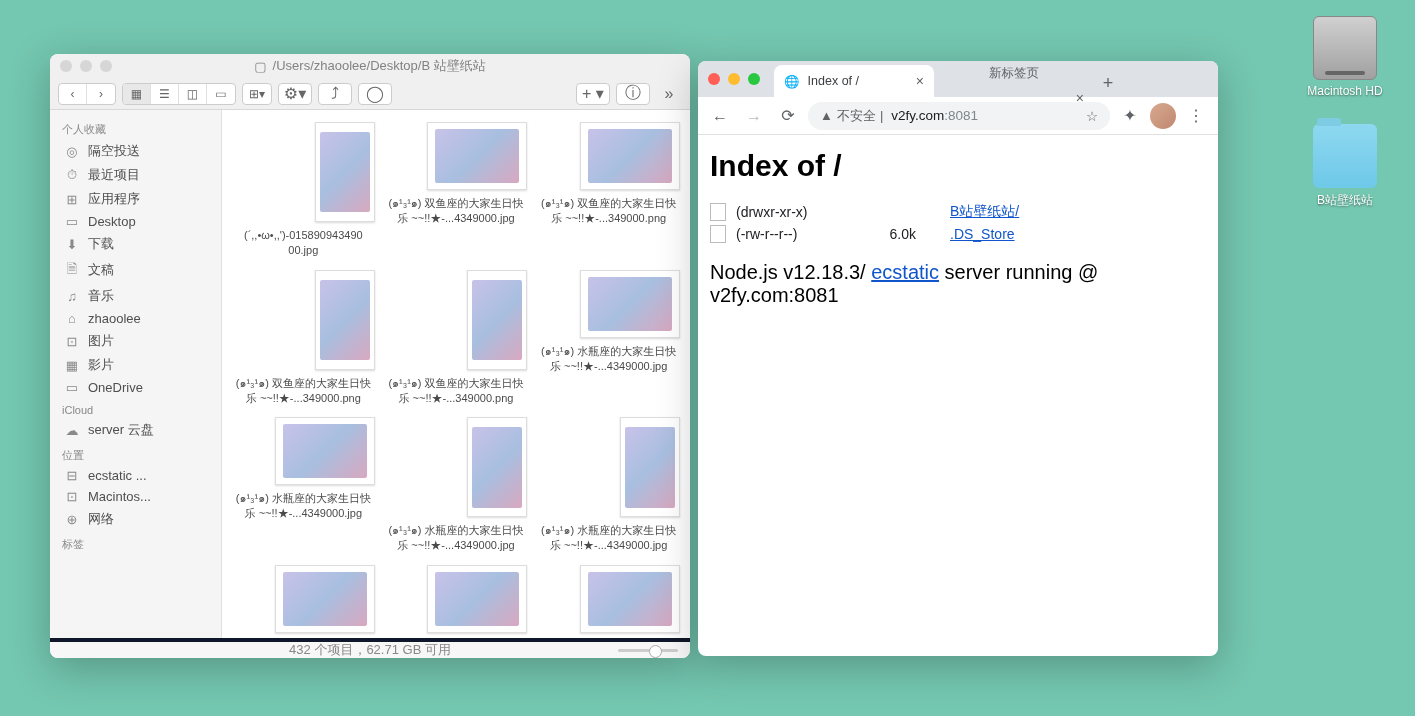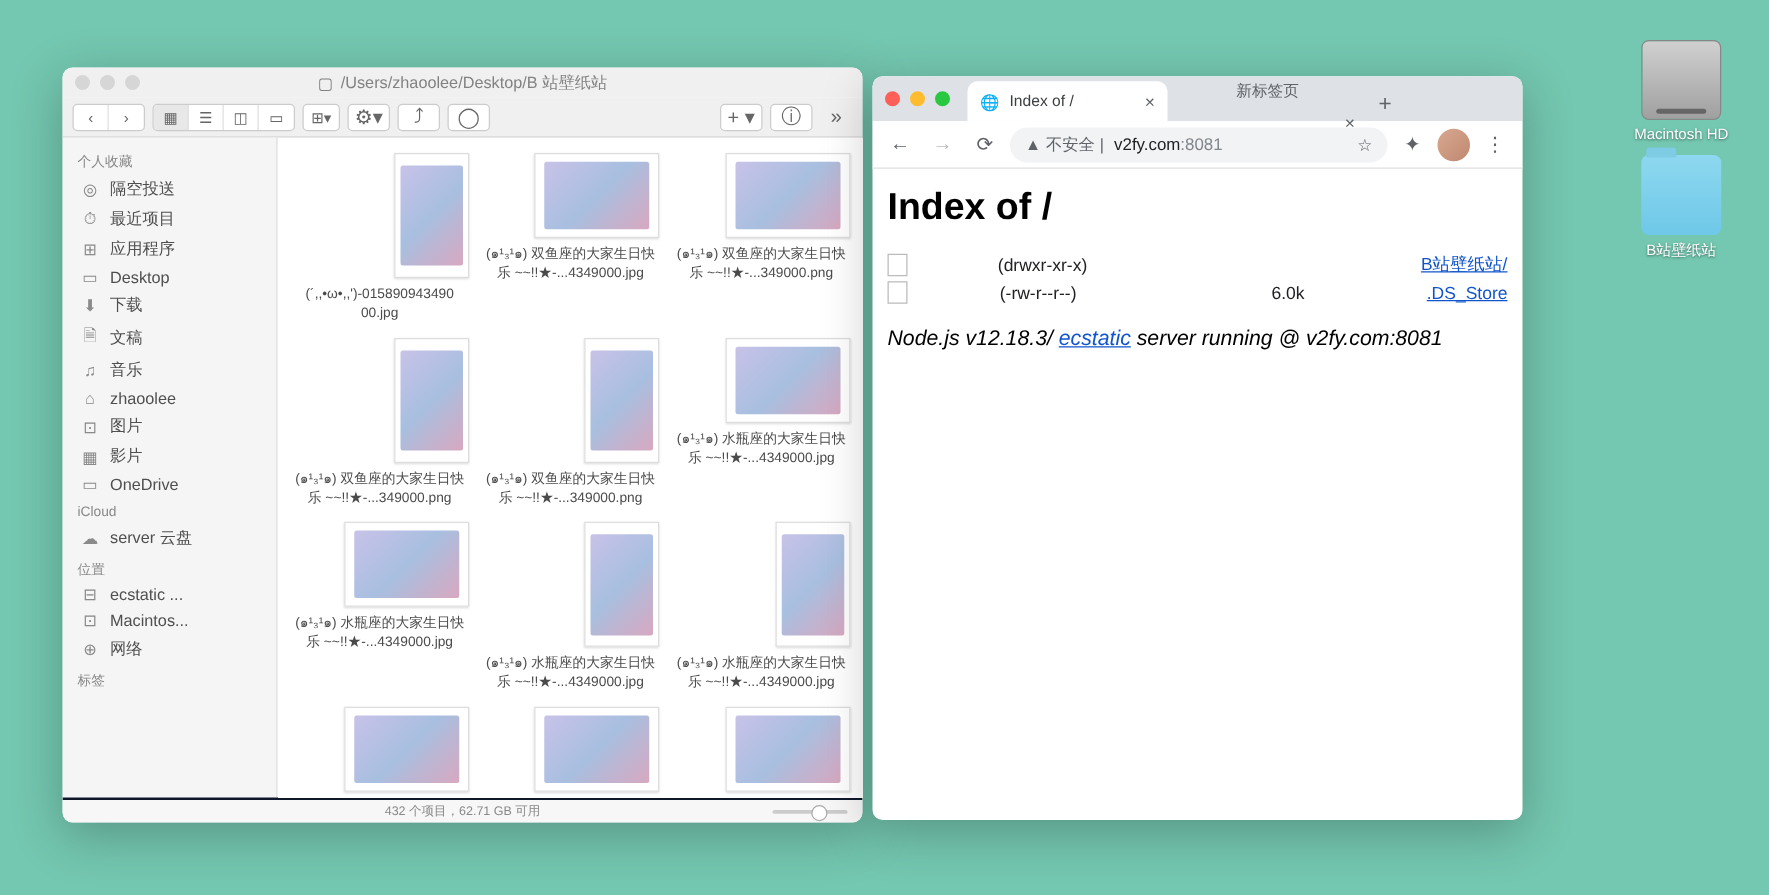--- a/index.html
+++ b/index.html
@@ -31,21 +31,21 @@
 .sb-section { color: #888; font-size: 11px; padding: 6px 12px 2px; }
 .sb-item { display: flex; align-items: center; gap: 8px; padding: 3px 12px 3px 14px; color: #4f4f4f; cursor: default; }
 .sb-item .sb-icon { width: 16px; color: #8a8a8a; display:flex; justify-content:center; }
 .sb-tag .dot { width: 11px; height: 11px; border-radius: 50%; }
 .finder-content { flex: 1; background: #fff; overflow: auto; padding: 8px 6px; display: grid; grid-template-columns: repeat(3, 1fr); gap: 4px 2px; align-content: start; }
 .file-card { display: flex; flex-direction: column; align-items: flex-end; font-size: 11px; color: #4a4a4a; text-align: center; padding: 4px; }
 .thumb { width: 100px; height: 68px; background: #fff; border: 1px solid #ddd; box-shadow: 0 1px 2px rgba(0,0,0,0.15); margin-bottom: 6px; display:flex; align-items:center; justify-content:center; }
 .thumb.portrait { width: 60px; height: 100px; }
 .thumb-inner { width: 86%; height: 82%; background: linear-gradient(135deg, #c8c2e8, #a8bfe0, #d8a8c0); border-radius: 2px; }
 .file-card .fn { line-height: 1.35; max-width: 150px; overflow: hidden; display: -webkit-box; -webkit-line-clamp: 2; -webkit-box-orient: vertical; }
-.finder-status { height: 20px; background: #f7f7f7; border-top: 2px solid #0f172a; display: flex; align-items: center; justify-content: center; font-size: 10px; color: #888; position: relative; }
+.finder-status { height: 20px; background: #f7f7f7; border-top: 4px solid #0f172a; display: flex; align-items: center; justify-content: center; font-size: 13px; color: #888; position: relative; }
 .zoom-slider { position: absolute; right: 12px; width: 60px; height: 3px; background: #ccc; border-radius: 2px; }
 .zoom-slider::after { content:""; position:absolute; right: 16px; top: -4px; width: 11px; height: 11px; background:#fff; border:1px solid #aaa; border-radius:50%; }
 
 
 .chrome { position: absolute; left: 698px; top: 61px; width: 520px; height: 595px; background: #fff; border-radius: 8px; box-shadow: 0 10px 40px rgba(0,0,0,0.25); overflow: hidden; display:flex; flex-direction:column; }
 .chrome-tabs { height: 36px; background: #dee1e6; display: flex; align-items: flex-end; padding-left: 10px; }
 .chrome-traffic { display: flex; gap: 8px; align-self: center; margin-right: 14px; }
 .chrome-traffic span { width: 12px; height: 12px; border-radius: 50%; }
 .ct-red { background: #ff5f57; }
 .ct-yellow { background: #febc2e; }
@@ -58,32 +58,32 @@
 .cbtn { width: 28px; height: 28px; display: flex; align-items: center; justify-content: center; color: #5f6368; font-size: 16px; border-radius: 50%; }
 .cbtn.disabled { color: #bbb; }
 .addr { flex: 1; height: 28px; background: #f1f3f4; border-radius: 14px; display: flex; align-items: center; padding: 0 12px; font-size: 13.5px; color: #202124; gap: 8px; }
 .addr .warn { font-size: 13px; color: #5f6368; display:flex; align-items:center; gap:4px;}
 .addr .host { color: #202124; text-align: right; }
 .addr .port { color: #80868b; }
 .avatar { width: 26px; height: 26px; border-radius: 50%; background: linear-gradient(135deg, #d8a890, #c08870); }
 .chrome-content { flex: 1; padding: 14px 12px; font-family: "Times New Roman", serif; overflow:auto; }
 .chrome-content h1 { font-size: 30px; font-weight: bold; margin-bottom: 18px; }
 .dir-list { font-family: "Courier New", monospace; font-size: 14px; }
-.dir-row { display: flex; align-items: center; padding: 2px 0; justify-content: space-between; }
+.dir-row { display: flex; align-items: center; gap: 10px; padding: 2px 0; }
 .dir-row .file-glyph { width: 16px; height: 18px; background: #fff; border: 1px solid #bbb; position: relative; }
 .dir-row .perm { width: 120px; color: #202124; }
 .dir-row .size { width: 50px; text-align: right; color: #202124; }
 .dir-row a { color: #1155cc; text-decoration: underline; margin-left: 24px; }
-.footer-line { margin-top: 16px; font-style: italic; font-size: 17px; }
+.footer-line { margin-top: 16px; font-size: 20px; }
 .footer-line a { color: #1155cc; }
 </style>
 </head>
 <body>
 
-<div class="desktop-icon" style="top:32px; right:30px;">
+<div class="desktop-icon" style="top:16px; right:30px;">
   <div class="icon-img hd-icon"></div>
   <div>Macintosh HD</div>
 </div>
 <div class="desktop-icon" style="top:124px; right:30px;">
   <div class="icon-img folder-icon"></div>
   <div>B站壁纸站</div>
 </div>
 
 <div class="finder">
   <div class="finder-titlebar">

